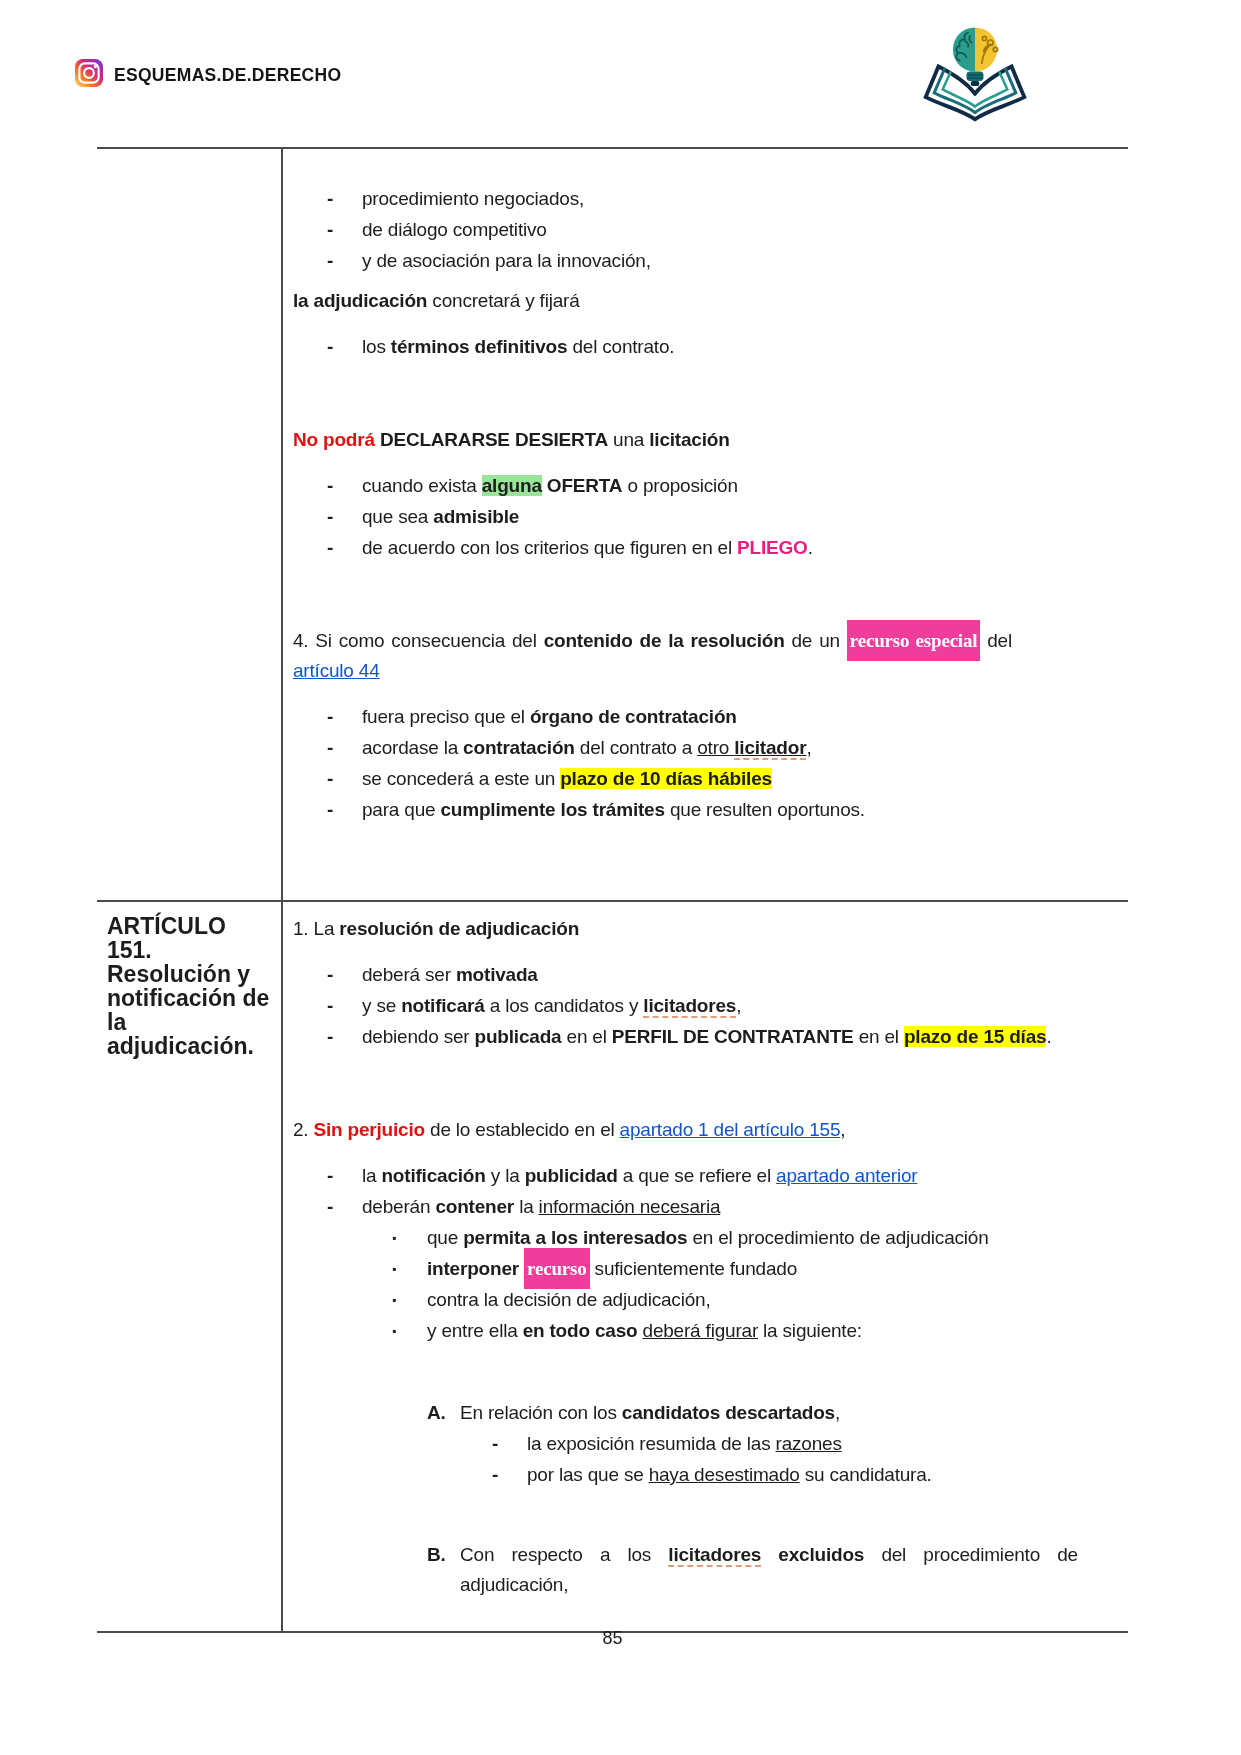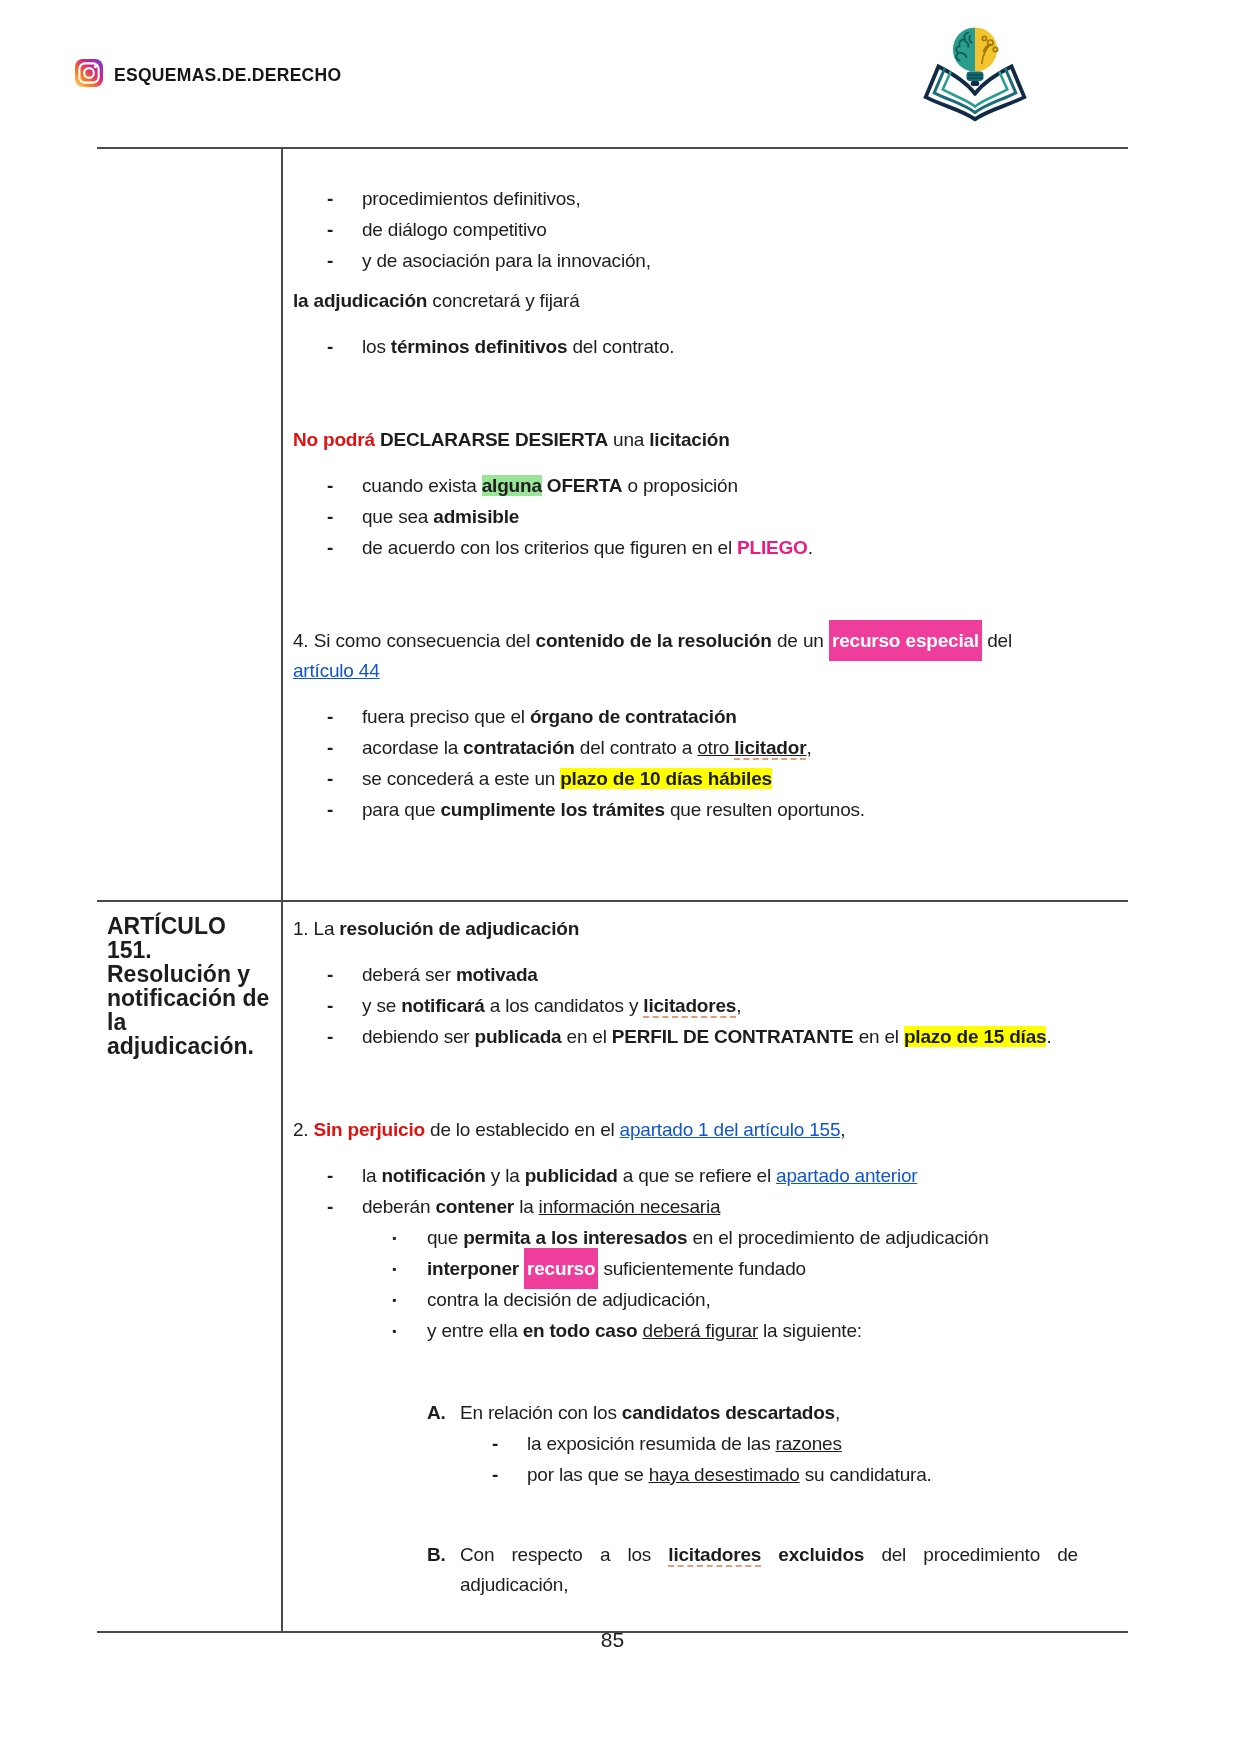--- a/index.html
+++ b/index.html
@@ -43,26 +43,26 @@
   .li-dash2{margin-left:199px;}
   .li-text{flex:1;}
   .spacer{width:100%;}
 
   
   .s-b{font-weight:700;}
   .s-red{font-weight:700;color:var(--red);}
   .s-pink{font-weight:700;color:var(--pink-text);}
   .s-hlg{background:var(--green-highlight);}
   .s-hly{background:var(--yellow-highlight);}
-  .s-hlp{background:var(--pink-highlight);color:#fff;font-weight:700;padding:10px 3px;}
+  .s-hlp{background:var(--pink-highlight);color:#fff;font-weight:700;padding:10px 3px;font-family:Liberation Serif, serif;}
   .s-link{color:var(--link-blue);text-decoration:underline;}
   .s-u{text-decoration:underline;}
   .s-dash{border-bottom:2px dashed var(--dashed-underline);}
 
-  .footer{position:absolute;top:1628px;left:97px;width:1031px;text-align:center;font-size:21px;color:#1d1d1d;}
+  .footer{position:absolute;top:1628px;left:97px;width:1031px;text-align:center;font-size:18px;color:#1d1d1d;}
 </style>
 </head>
 <body>
 
 <div class="page">
 
   <div class="header">
     <div class="brand">
       <span>
         <svg width="30" height="30" viewBox="0 0 24 24" aria-hidden="true">
@@ -116,21 +116,21 @@
     </div>
   </div>
 
   <div class="content">
     <div class="schema-table">
         <div class="row">
           <div class="cell-label"></div>
           <div class="cell-content">
             <div class="li li-dash">
               <span class="marker">-</span>
-              <div class="li-text"><span>procedimientos definitivos,</span></div>
+              <div class="li-text"><span>procedimiento negociados,</span></div>
             </div>
             <div class="li li-dash">
               <span class="marker">-</span>
               <div class="li-text"><span>de diálogo competitivo</span></div>
             </div>
             <div class="li li-dash">
               <span class="marker">-</span>
               <div class="li-text"><span>y de asociación para la innovación,</span></div>
             </div>
             <div class="p"><span class="s-b">la adjudicación</span><span> concretará y fijará</span></div>

